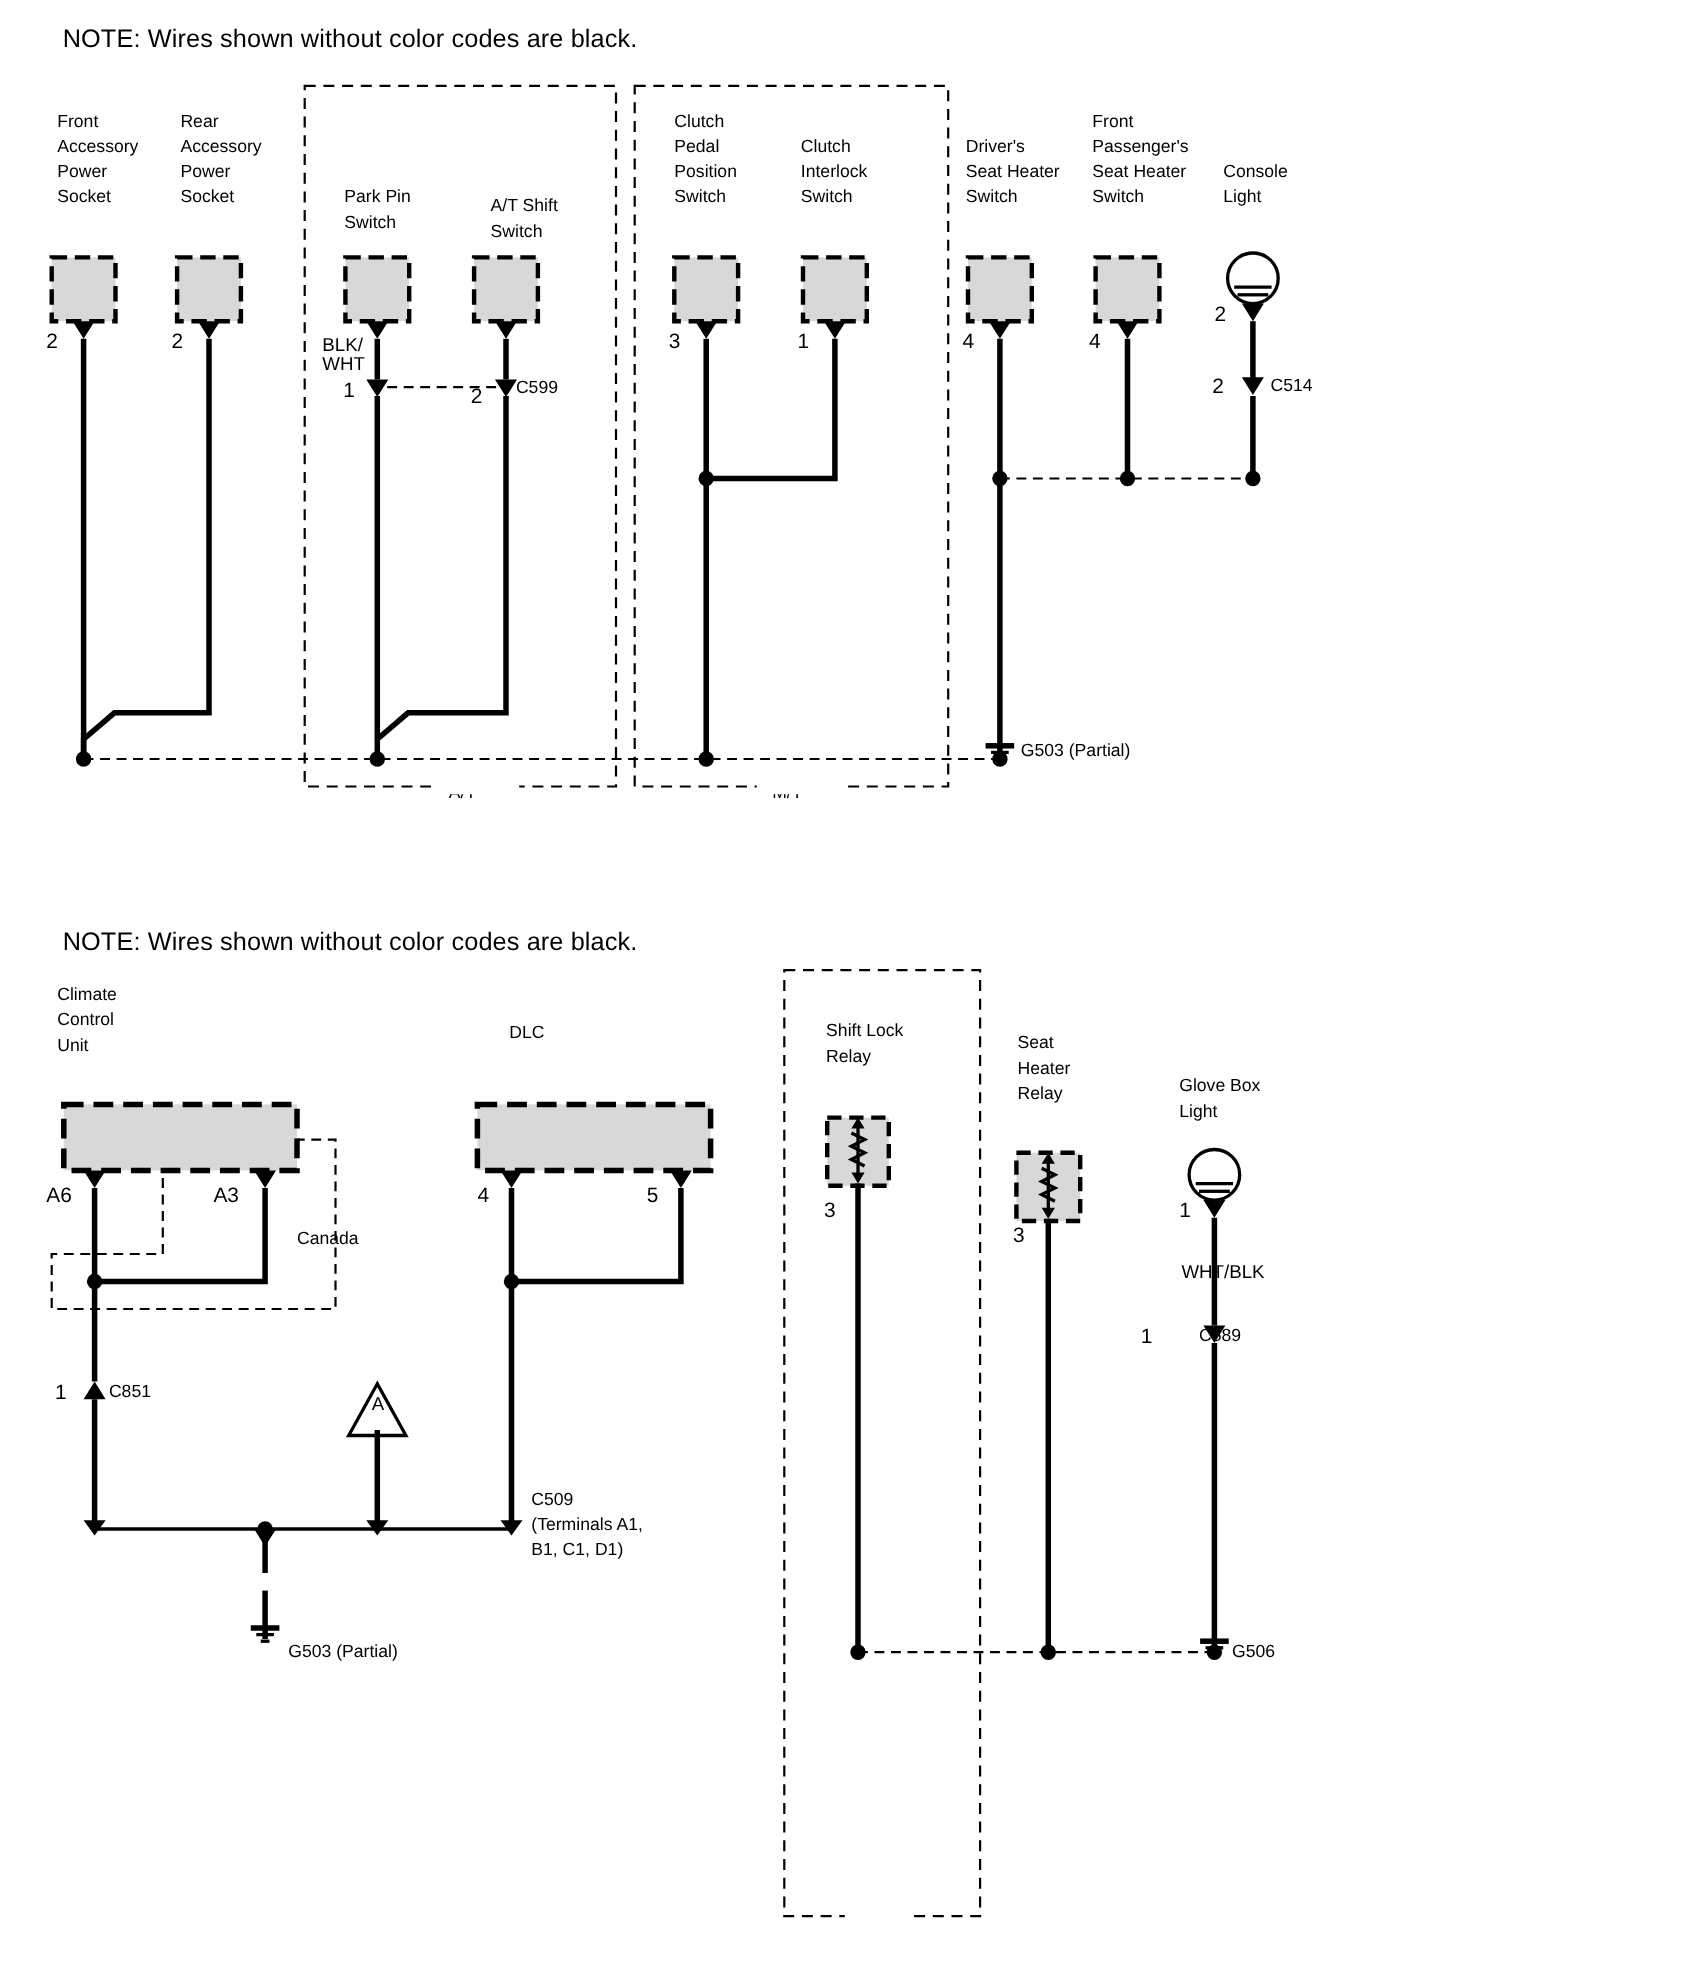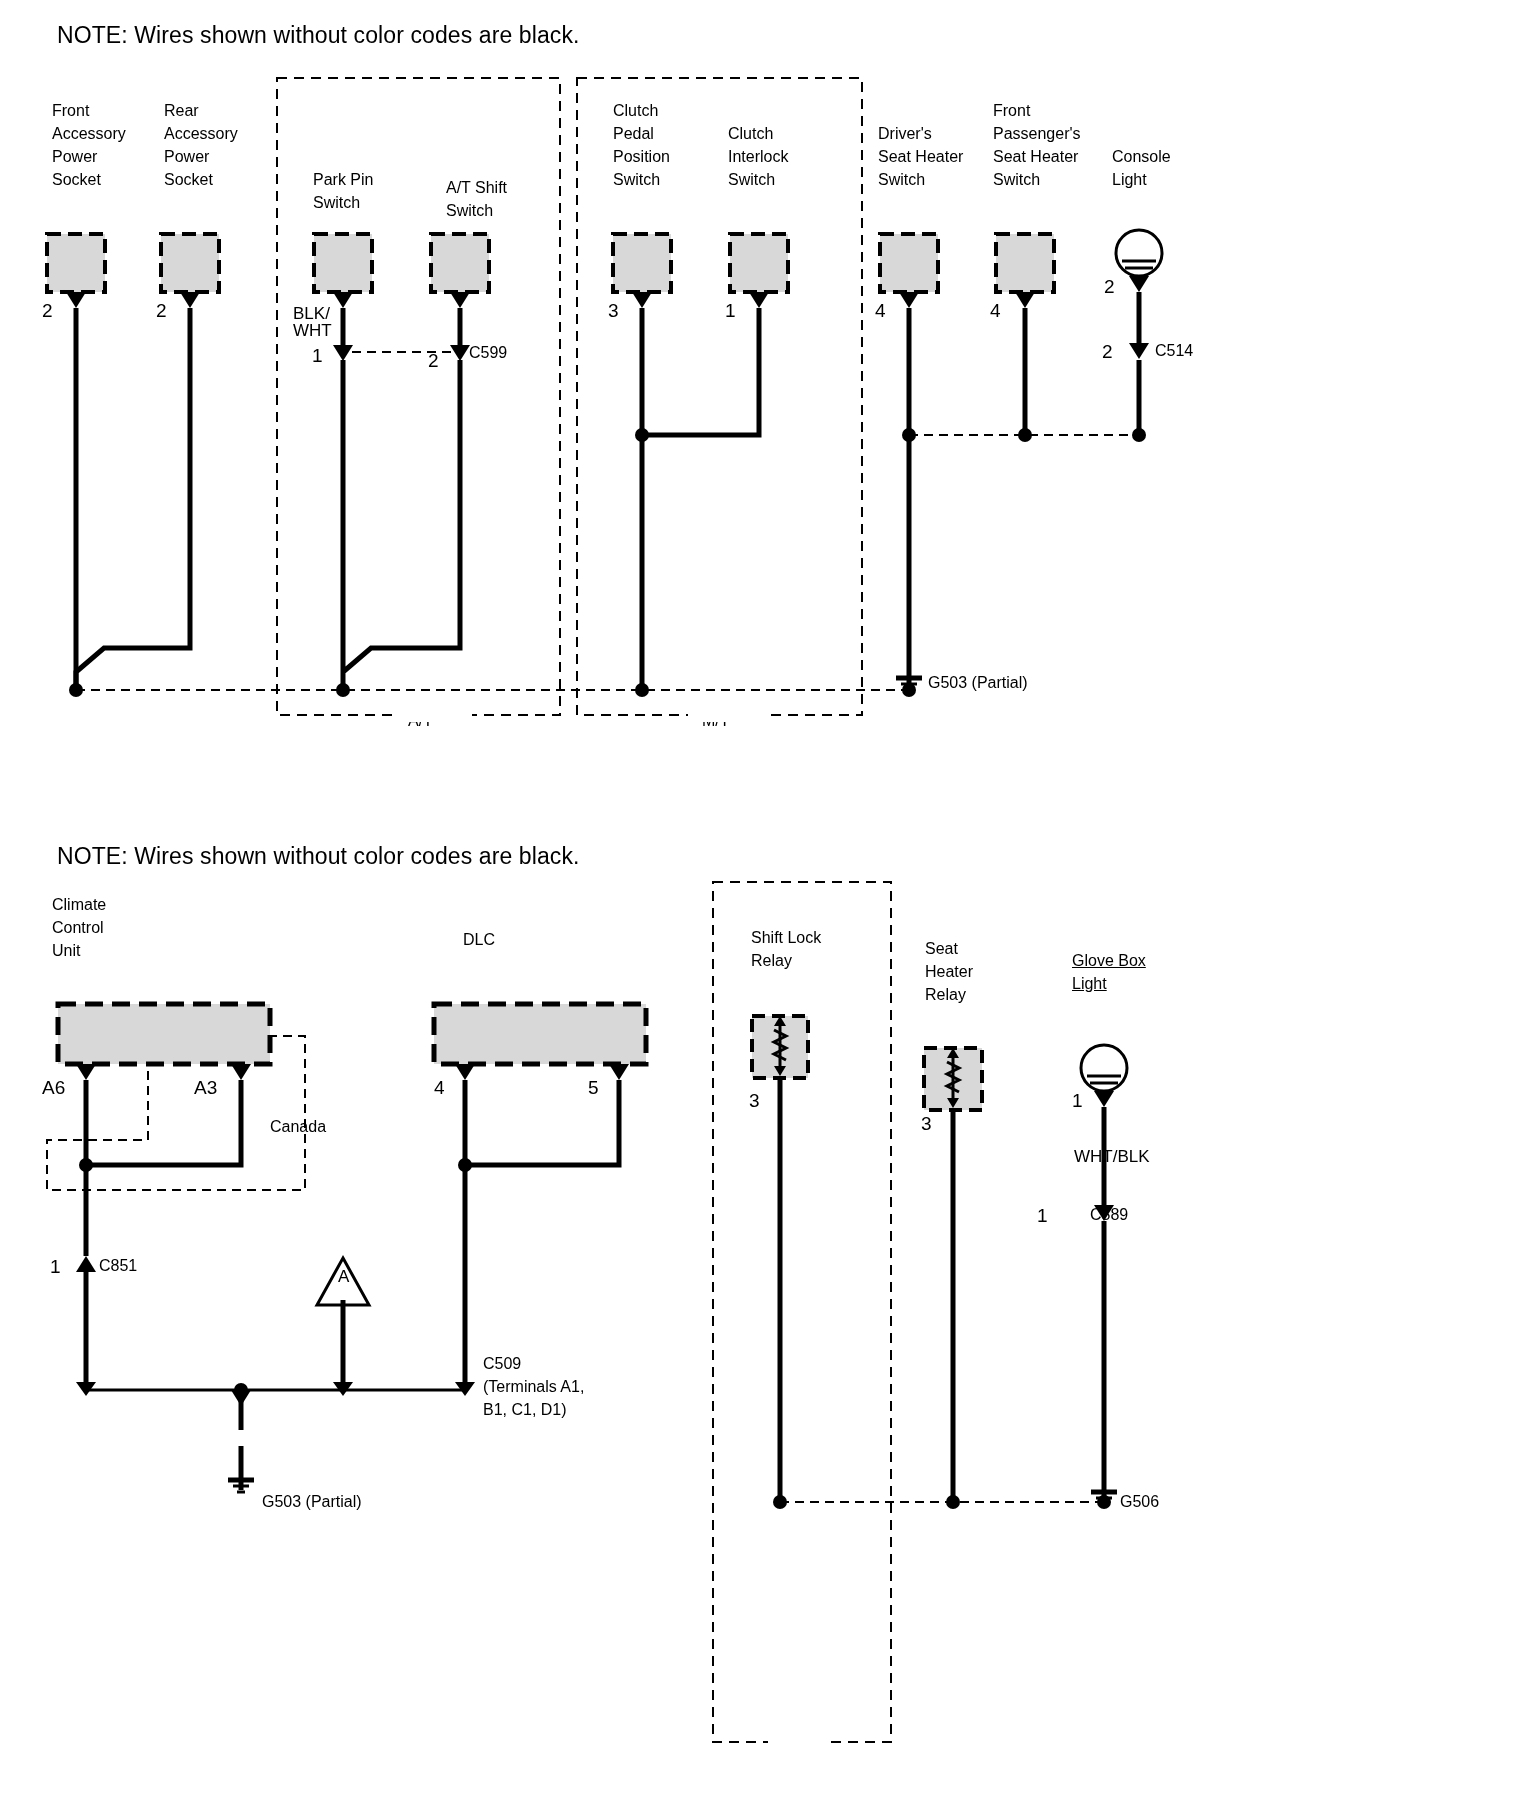--- a/index.html
+++ b/index.html
@@ -208,21 +208,21 @@
 
   <div class="lbl" style="left:52px; top:893px;">Climate
 Control
 Unit</div>
   <div class="lbl" style="left:436px; top:928px;margin-left:27px;">DLC</div>
   <div class="lbl" style="left:751px; top:926px;">Shift Lock
 Relay</div>
   <div class="lbl" style="left:925px; top:937px;">Seat
 Heater
 Relay</div>
-  <div class="lbl" style="left:1072px; top:949px;text-decoration:underline;">Glove Box
+  <div class="lbl" style="left:1072px; top:976px;">Glove Box
 Light</div>
 
   <div class="lbl" style="left:270px; top:1115px;">Canada</div>
   <div class="lbl-sm" style="left:1074px; top:1148px;">WHT/BLK</div>
 
   <div class="pin" style="left:42px; top:1077px;">A6</div>
   <div class="pin" style="left:194px; top:1077px;">A3</div>
   <div class="pin" style="left:434px; top:1077px;">4</div>
   <div class="pin" style="left:588px; top:1077px;">5</div>
   <div class="pin" style="left:749px; top:1090px;">3</div>

